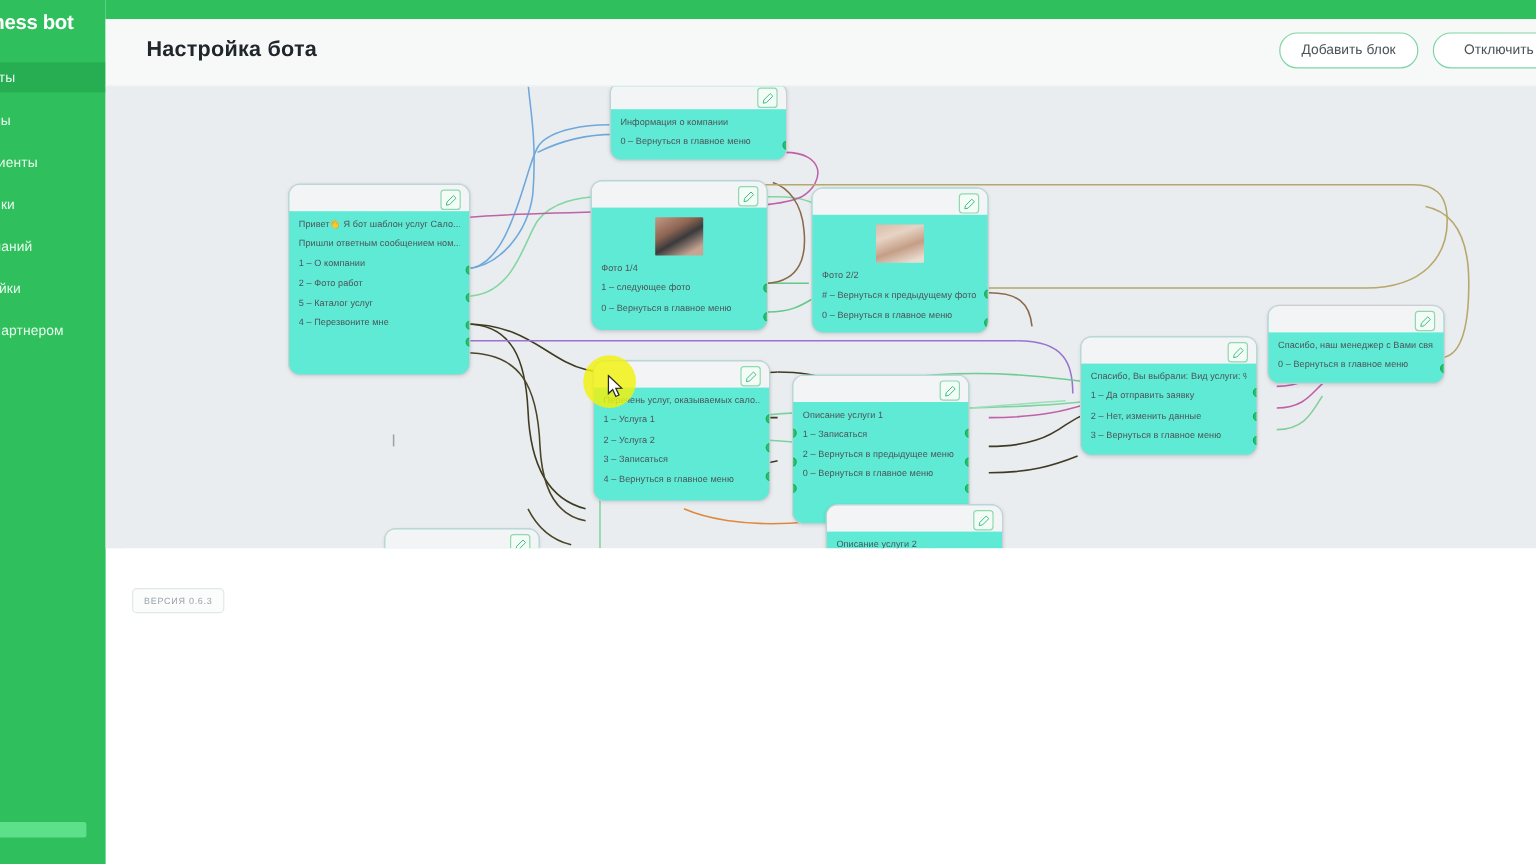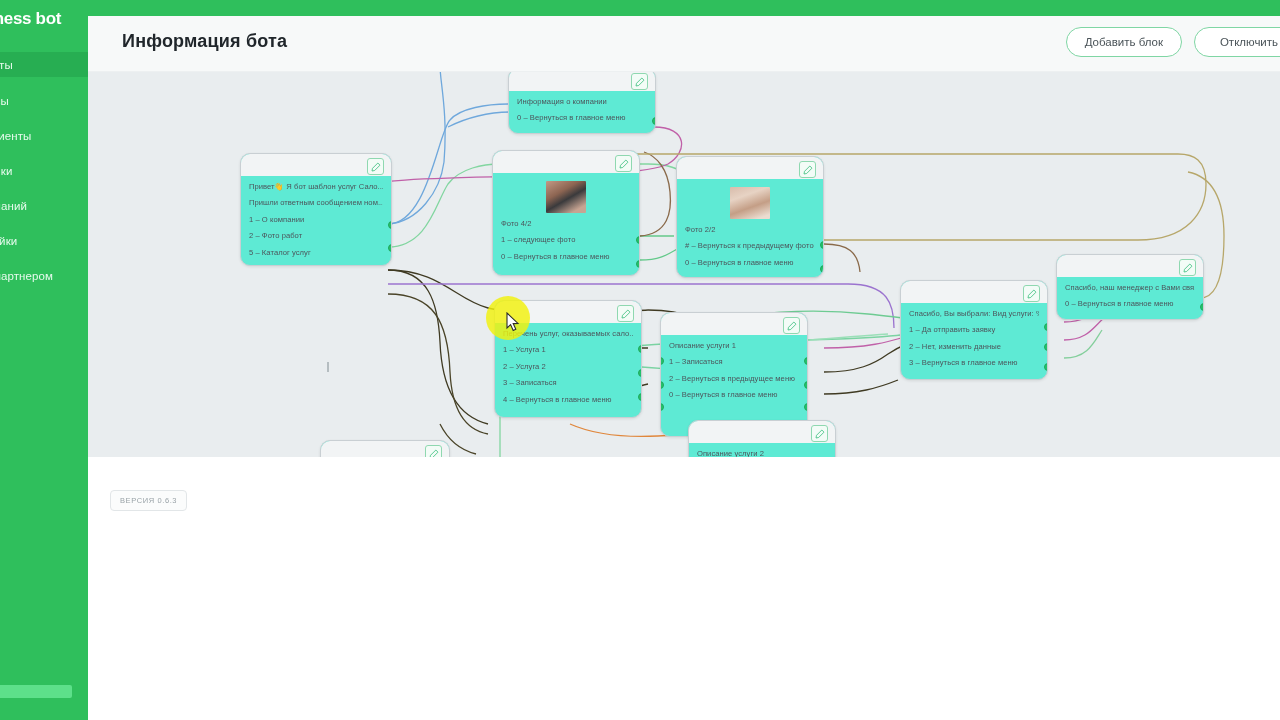--- a/index.html
+++ b/index.html
@@ -173,21 +173,21 @@
       <div class="nav-item">
         <span class="lbl">Стать партнером</span>
       </div>
     </div>
     <div class="partner-badge"></div>
   </div>
 
   <div class="topstrip"></div>
 
   <div class="header">
-    <div class="page-title">Информация бота</div>
+    <div class="page-title">Настройка бота</div>
     <div class="hdr-actions">
       <div class="pill">Добавить блок</div>
       <div class="pill">Отключить</div>
     </div>
   </div>
 
   <div class="canvas">
 
     <svg class="canvas-svg" viewBox="0 0 1192 385">
       <g fill="none" stroke-width="1.3">
@@ -257,21 +257,21 @@
             </svg>
         </div>
       </div>
       <div class="node-body">
         <div class="ln">Информация о компании</div>
         <div class="ln">0 – Вернуться в главное меню</div>
       </div>
       <div class="dot" style="right:-5px; top:48px;"></div>
     </div>
 
-    <div class="node" style="left:152px; top:81px; width:152px; height:113px;">
+    <div class="node" style="left:152px; top:81px; width:152px; height:160px;">
       <div class="node-head">
         <div class="edit-ico">
           <svg width="10" height="10" viewBox="0 0 12 12">
               <path d="M8.2 1.2l2.6 2.6L4.4 10.2 1.2 10.8l.6-3.2z" fill="none" stroke="#3FBF7F" stroke-width="1"></path>
             </svg>
         </div>
       </div>
       <div class="node-body">
         <div class="ln">Привет👋 Я бот шаблон услуг Сало...</div>
         <div class="ln">Пришли ответным сообщением ном...</div>
@@ -289,21 +289,21 @@
     <div class="node" style="left:404px; top:78px; width:148px; height:126px;">
       <div class="node-head">
         <div class="edit-ico">
           <svg width="10" height="10" viewBox="0 0 12 12">
               <path d="M8.2 1.2l2.6 2.6L4.4 10.2 1.2 10.8l.6-3.2z" fill="none" stroke="#3FBF7F" stroke-width="1"></path>
             </svg>
         </div>
       </div>
       <div class="node-body">
         <div class="thumb"></div>
-        <div class="ln">Фото 4/2</div>
+        <div class="ln">Фото 1/4</div>
         <div class="ln">1 – следующее фото</div>
         <div class="ln">0 – Вернуться в главное меню</div>
       </div>
       <div class="dot" style="right:-5px; top:85px;"></div>
       <div class="dot" style="right:-5px; top:109px;"></div>
     </div>
 
     <div class="node" style="left:588px; top:84px; width:148px; height:122px;">
       <div class="node-head">
         <div class="edit-ico">

